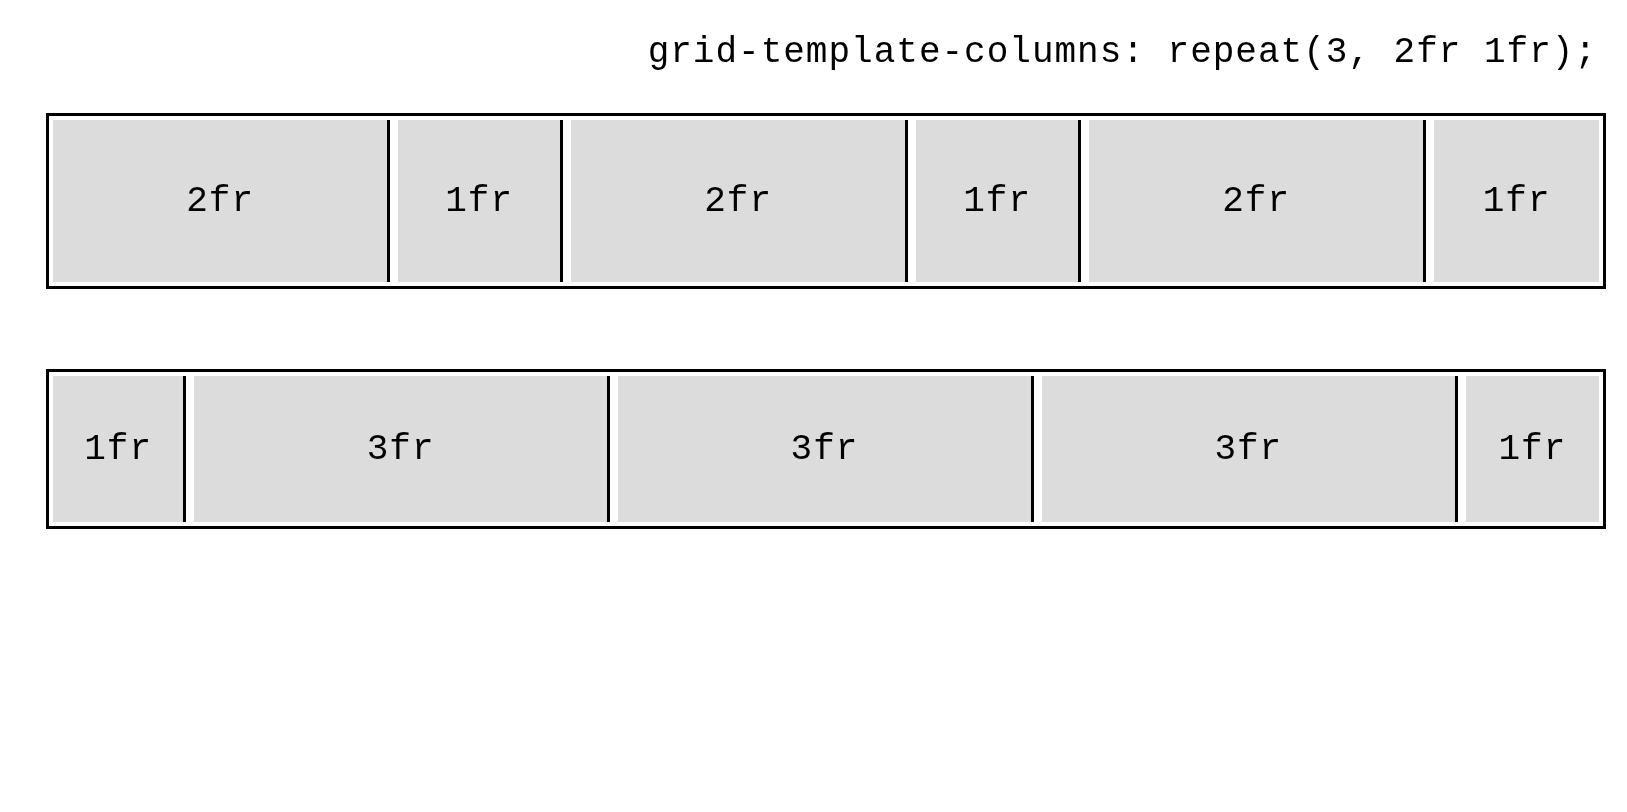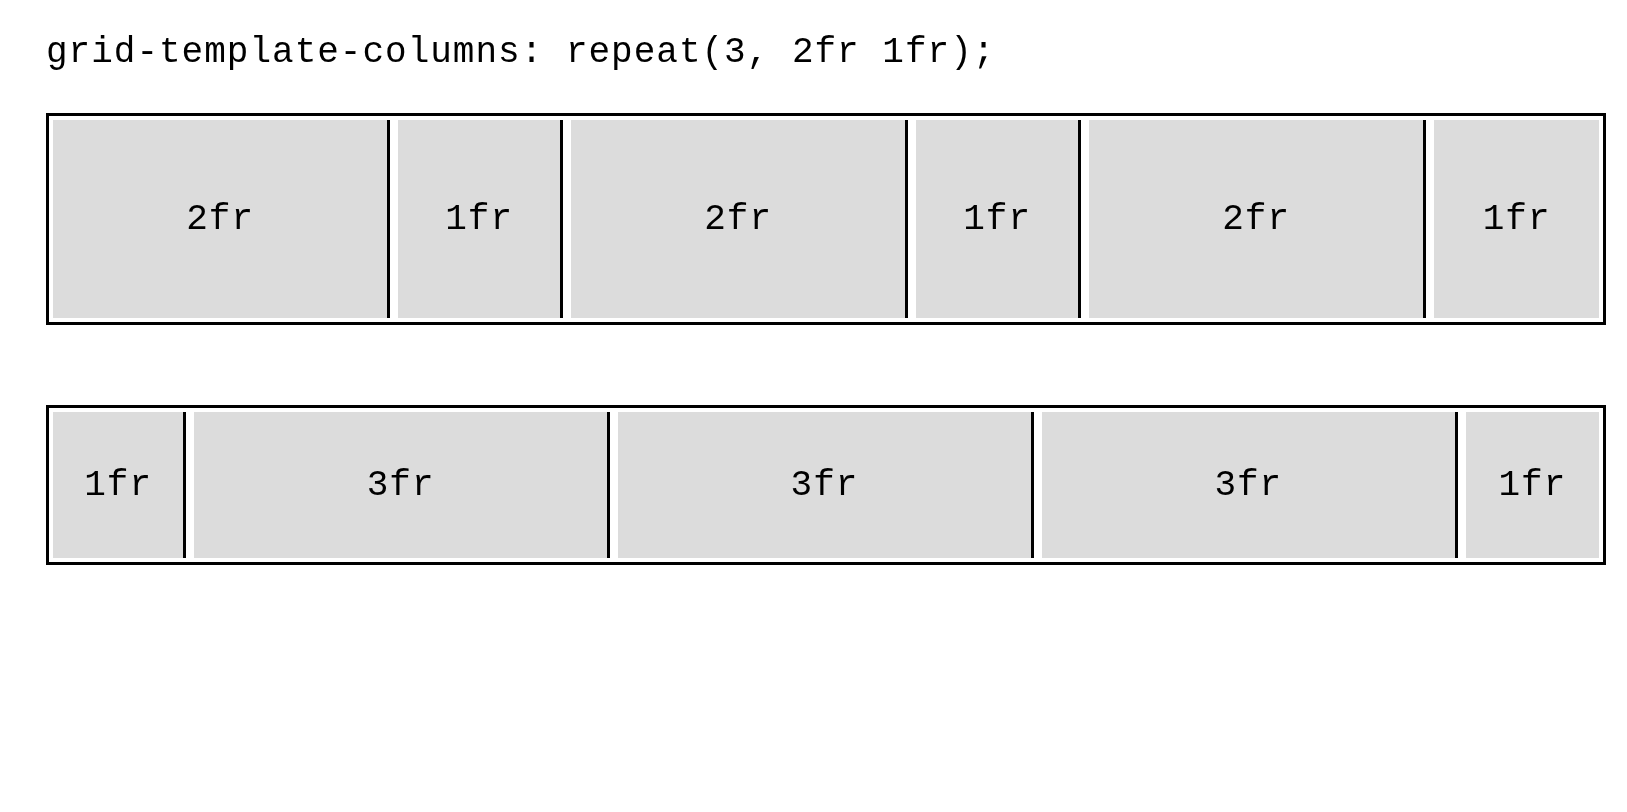--- a/index.html
+++ b/index.html
@@ -1,38 +1,39 @@
 <!DOCTYPE html>
 <html><head>
   <meta charset="utf-8">
   <style>
     * {
       box-sizing: border-box;
       margin: 4px;
       padding: 0;
+      text-align: right;
     }
     body {
       font-family: "Courier New", Courier, monospace;
       background: #ffffff;
       padding: 20px 30px;
       width: 1627px;
     }
     .example {
       margin-bottom: 80px;
     }
     .code-line {
       font-size: 36px;
       color: #000;
       margin-bottom: 40px;
       letter-spacing: 1px;
     }
     .grid-row {
       display: grid;
       border: 3px solid #000;
-      height: 212px;
+      height: 176px;
     }
     .grid-row.row1 {
       grid-template-columns: repeat(3, 2fr 1fr);
       width: 1560px;
     }
     .grid-row.row2 {
       grid-template-columns: 1fr repeat(3, 3fr) 1fr;
       width: 1560px;
       height: 160px;
     }

